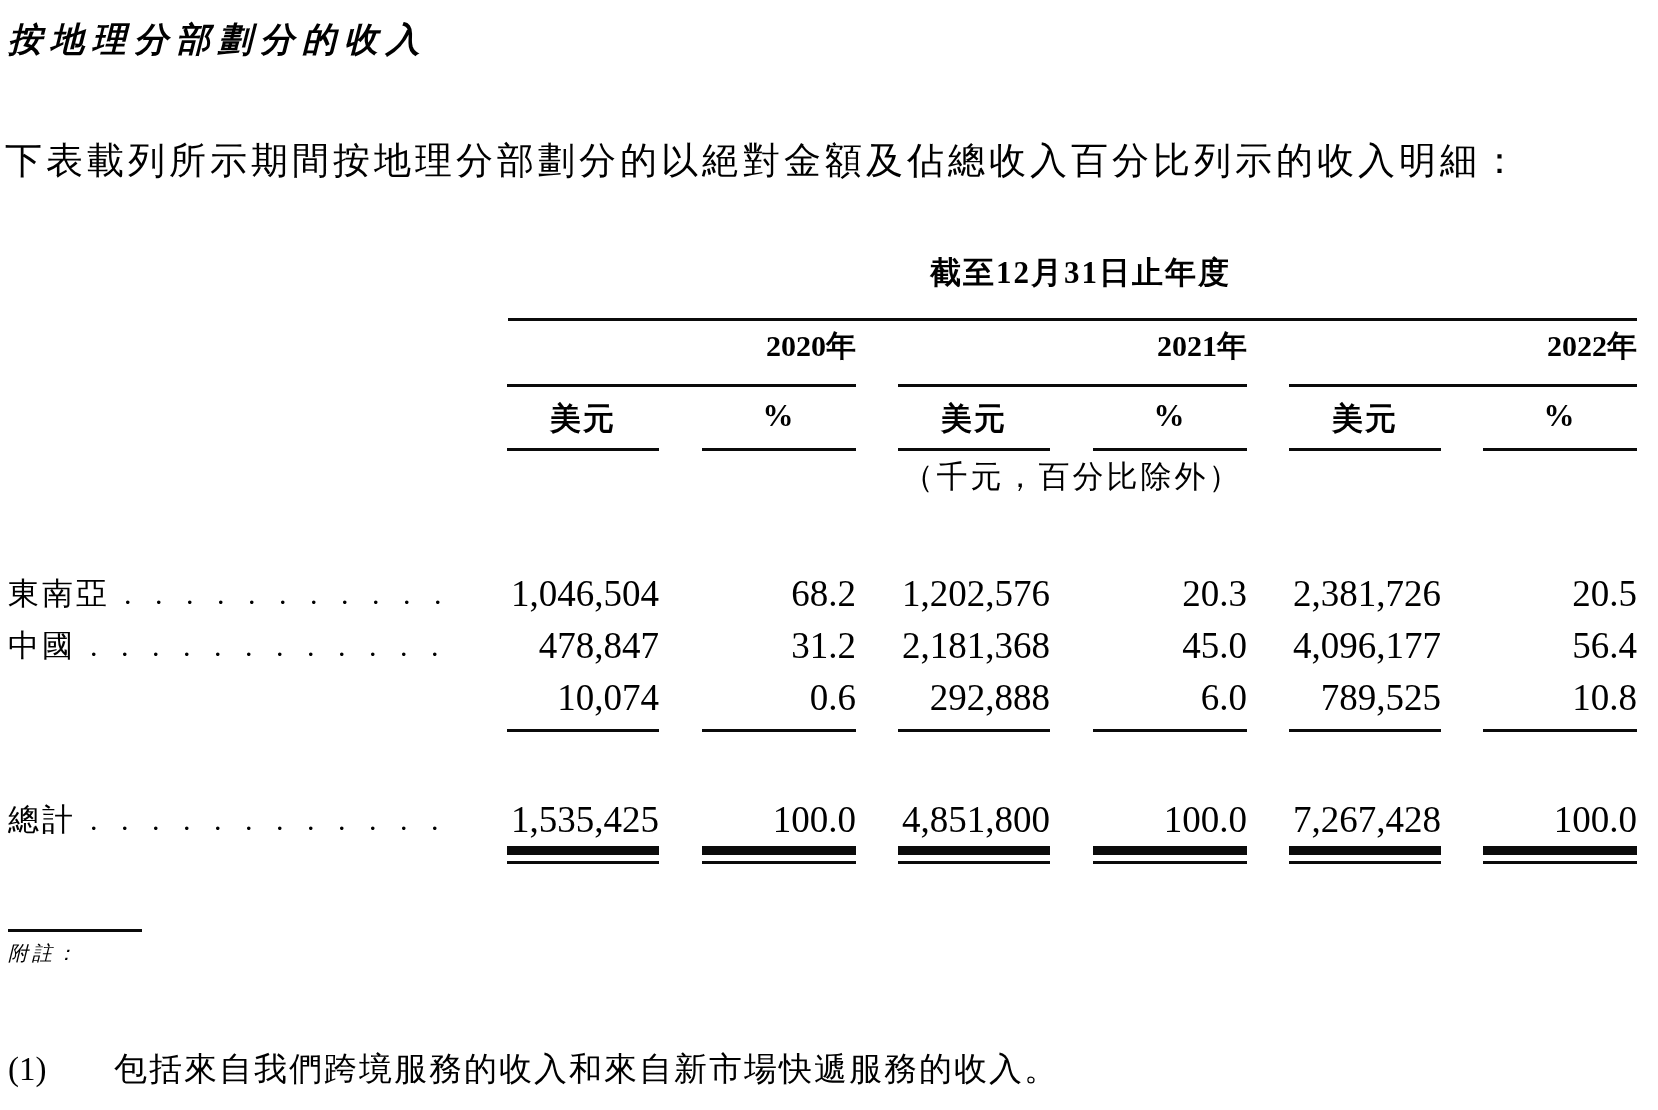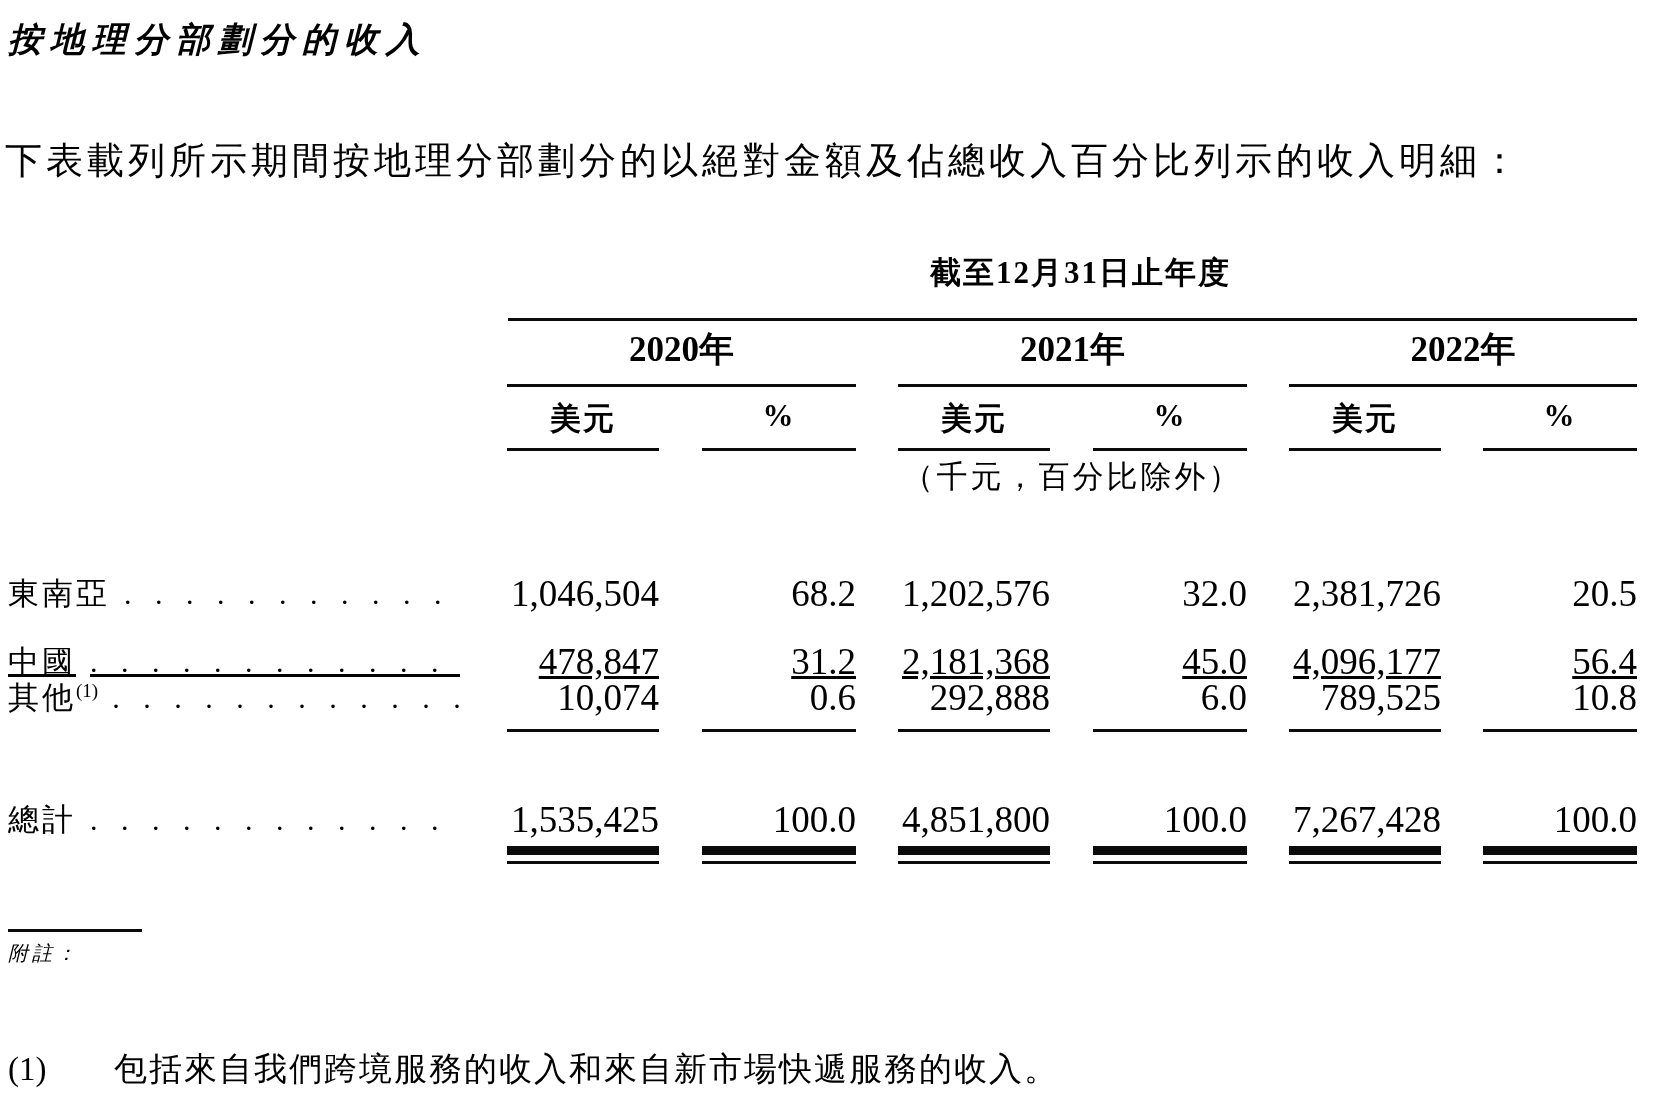--- a/index.html
+++ b/index.html
@@ -21,22 +21,22 @@
     position:absolute; left:5px; top:136px;
     font-size:37px; letter-spacing:4px; white-space:nowrap;
   }
   .rule{position:absolute; background:#0b0b0b; height:3px;}
   .rule.thick{height:9px;}
   .period-head{
     position:absolute; left:516px; top:252px; width:1129px;
     text-align:center; font-weight:bold; font-size:31px; letter-spacing:2px;
   }
   .ghead{
-    position:absolute; top:326px; text-align:center;
-    font-weight:bold; font-size:35px;
+    position:absolute; top:326px; text-align:right;
+    font-weight:bold; font-size:30px;
   }
   .g1{left:507px; width:349px;}
   .g2{left:898px; width:349px;}
   .g3{left:1289px; width:348px;}
   .chead{
     position:absolute; top:398px; text-align:center;
     font-weight:bold; font-size:31px; letter-spacing:2px;
   }
   .unit-note{
     position:absolute; left:508px; top:456px; width:1129px;
@@ -46,21 +46,21 @@
   .c2{left:702px; width:154px;}
   .c3{left:898px; width:152px;}
   .c4{left:1093px; width:154px;}
   .c5{left:1289px; width:152px;}
   .c6{left:1483px; width:154px;}
   .cell{
     position:absolute; text-align:right;
     font-size:37px; line-height:44px; height:44px; white-space:nowrap;
   }
   .r1{top:572px;}
-  .r2{top:640px;text-decoration:underline;}
+  .r2{top:624px;}
   .r3{top:676px;}
   .rt{top:798px; font-weight:normal;}
   .lead{
     position:absolute; left:8px; width:452px;
     display:flex; align-items:baseline;
     font-size:31px; line-height:44px; letter-spacing:3px; white-space:nowrap;
   }
   .lead .dots{
     flex:1; overflow:hidden; white-space:nowrap;
     margin-left:14px; letter-spacing:16px; font-size:30px;
@@ -114,39 +114,35 @@
 
   <div class="unit-note">（千元，百分比除外）</div>
 
   <div class="lead r1">
     <span>東南亞</span>
       <span class="dots"></span>
   </div>
   <div class="cell c1 r1">1,046,504</div>
   <div class="cell c2 r1">68.2</div>
   <div class="cell c3 r1">1,202,576</div>
-  <div class="cell c4 r1">32.0</div>
+  <div class="cell c4 r1">20.3</div>
   <div class="cell c5 r1">2,381,726</div>
   <div class="cell c6 r1">20.5</div>
 
   <div class="lead r2">
     <span>中國</span>
       <span class="dots"></span>
   </div>
   <div class="cell c1 r2">478,847</div>
   <div class="cell c2 r2">31.2</div>
   <div class="cell c3 r2">2,181,368</div>
   <div class="cell c4 r2">45.0</div>
   <div class="cell c5 r2">4,096,177</div>
   <div class="cell c6 r2">56.4</div>
 
-  <div class="lead r3">
-    <span><span>其他</span><sup>(1)</sup></span>
-      <span class="dots"></span>
-  </div>
   <div class="cell c1 r3">10,074</div>
   <div class="cell c2 r3">0.6</div>
   <div class="cell c3 r3">292,888</div>
   <div class="cell c4 r3">6.0</div>
   <div class="cell c5 r3">789,525</div>
   <div class="cell c6 r3">10.8</div>
 
   <div class="rule" style="left:507px;  top:729px; width:152px;"></div>
   <div class="rule" style="left:702px;  top:729px; width:154px;"></div>
   <div class="rule" style="left:898px;  top:729px; width:152px;"></div>

